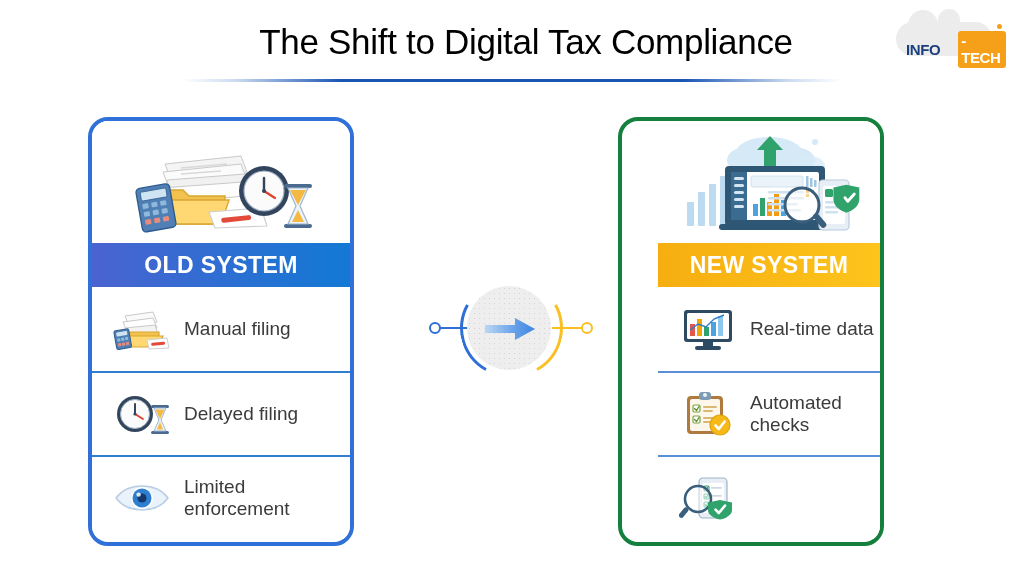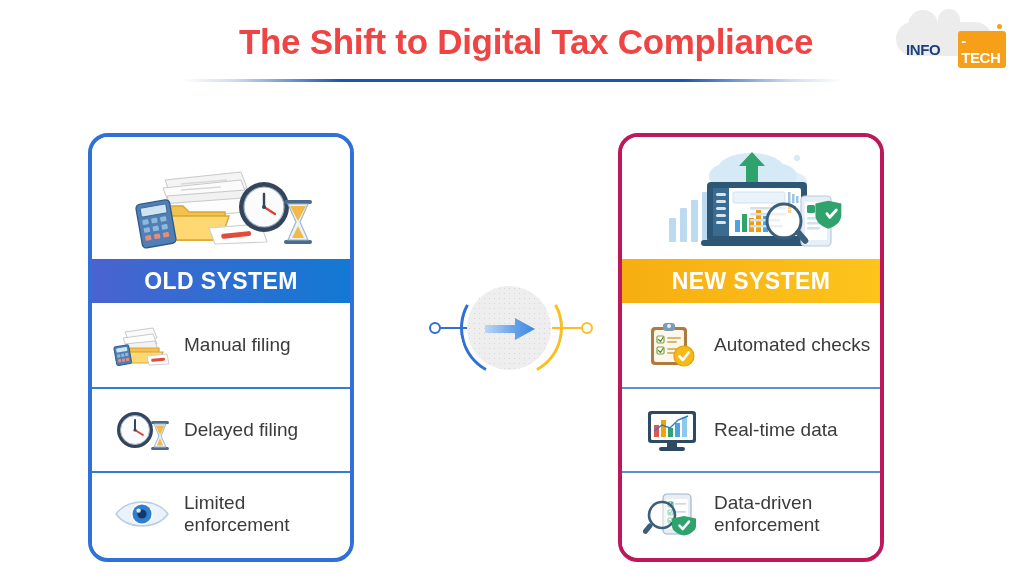--- a/index.html
+++ b/index.html
@@ -22,22 +22,22 @@
   
   .title-wrap {
     position: absolute;
     top: 22px;
     left: 0;
     width: 1024px;
     text-align: center;
   }
   .slide-title {
     font-size: 35px;
-    font-weight: bold;
-    color: #ef4444;
+    font-weight: normal;
+    color: #000000;
     letter-spacing: -0.3px;
     line-height: 1.15;
     white-space: nowrap;
     padding-left: 28px;
   }
   .title-rule {
     position: absolute;
     top: 79px;
     left: 182px;
     width: 660px;
@@ -101,29 +101,29 @@
     top: 6px;
     width: 5px;
     height: 5px;
     border-radius: 50%;
     background: #f6a01a;
   }
 
   
   .card {
     position: absolute;
-    top: 133px;
+    top: 117px;
     width: 266px;
     height: 429px;
     border-radius: 20px;
     background: #ffffff;
     overflow: hidden;
   }
   .card.old  { left: 88px;  border: 4px solid #2f71d8; }
-  .card.new  { left: 618px; border: 4px solid #be185d; }
+  .card.new  { left: 618px; border: 4px solid #15803d; padding-left: 36px; }
 
   .card-illustration {
     height: 122px;
     display: flex;
     align-items: center;
     justify-content: center;
     background: #ffffff;
   }
 
   .card-header {
@@ -470,20 +470,38 @@
         </g>
       </svg>
     </div>
 
     <div class="card-header">NEW SYSTEM</div>
 
     <div class="card-list">
 
       <div class="list-row">
         <div class="row-icon">
+          <svg width="58" height="46" viewBox="0 0 58 46">
+            <rect x="5" y="4" width="48" height="32" rx="3" fill="#2e4a63"></rect>
+            <rect x="8" y="7" width="42" height="26" rx="1.5" fill="#ffffff"></rect>
+            <rect x="11" y="18" width="5" height="12" fill="#e2574c"></rect>
+            <rect x="18" y="13" width="5" height="17" fill="#f0a500"></rect>
+            <rect x="25" y="21" width="5" height="9" fill="#2fa36b"></rect>
+            <rect x="32" y="16" width="5" height="14" fill="#4da3e0"></rect>
+            <rect x="39" y="10" width="5" height="20" fill="#8fc8ee"></rect>
+            <polyline points="11,24 19,18 27,21 35,13 45,9" fill="none" stroke="#2e7bc4" stroke-width="1.4"></polyline>
+            <rect x="24" y="36" width="10" height="5" fill="#2e4a63"></rect>
+            <rect x="16" y="40" width="26" height="4" rx="2" fill="#2e4a63"></rect>
+          </svg>
+        </div>
+        <div class="row-label">Real-time data</div>
+      </div>
+
+      <div class="list-row">
+        <div class="row-icon">
           <svg width="58" height="48" viewBox="0 0 58 48">
             <rect x="8" y="6" width="36" height="38" rx="4" fill="#b07a3e"></rect>
             <rect x="11" y="9" width="30" height="32" rx="2" fill="#fdf6ea"></rect>
             <rect x="20" y="2" width="12" height="8" rx="3" fill="#7c9cb5"></rect>
             <circle cx="26" cy="5" r="2" fill="#eaf1f6"></circle>
             <g>
               <rect x="14" y="15" width="7" height="7" rx="1.2" fill="#ffffff" stroke="#7aa23f" stroke-width="1.2"></rect>
               <path d="M15.5 18.5 L17.5 20.5 L20 16.5" fill="none" stroke="#5f8f2e" stroke-width="1.3" stroke-linecap="round"></path>
               <rect x="24" y="16" width="14" height="2" rx="1" fill="#d9b872"></rect>
               <rect x="24" y="20" width="10" height="2" rx="1" fill="#d9b872"></rect>
@@ -496,57 +514,38 @@
             </g>
             <circle cx="41" cy="35" r="10" fill="#f5b918" stroke="#e0a408" stroke-width="1.2"></circle>
             <path d="M36.5 35.5 L39.8 39 L45.6 31.5" fill="none" stroke="#ffffff" stroke-width="2.6" stroke-linecap="round" stroke-linejoin="round"></path>
           </svg>
         </div>
         <div class="row-label">Automated checks</div>
       </div>
 
       <div class="list-row">
         <div class="row-icon">
-          <svg width="58" height="46" viewBox="0 0 58 46">
-            <rect x="5" y="4" width="48" height="32" rx="3" fill="#2e4a63"></rect>
-            <rect x="8" y="7" width="42" height="26" rx="1.5" fill="#ffffff"></rect>
-            <rect x="11" y="18" width="5" height="12" fill="#e2574c"></rect>
-            <rect x="18" y="13" width="5" height="17" fill="#f0a500"></rect>
-            <rect x="25" y="21" width="5" height="9" fill="#2fa36b"></rect>
-            <rect x="32" y="16" width="5" height="14" fill="#4da3e0"></rect>
-            <rect x="39" y="10" width="5" height="20" fill="#8fc8ee"></rect>
-            <polyline points="11,24 19,18 27,21 35,13 45,9" fill="none" stroke="#2e7bc4" stroke-width="1.4"></polyline>
-            <rect x="24" y="36" width="10" height="5" fill="#2e4a63"></rect>
-            <rect x="16" y="40" width="26" height="4" rx="2" fill="#2e4a63"></rect>
-          </svg>
-        </div>
-        <div class="row-label">Real-time data</div>
-      </div>
-
-      <div class="list-row">
-        <div class="row-icon">
           <svg width="58" height="48" viewBox="0 0 58 48">
             <rect x="20" y="4" width="28" height="40" rx="4" fill="#e7eef5" stroke="#9fb4c7" stroke-width="1.2"></rect>
             <rect x="23" y="9" width="22" height="30" rx="2" fill="#ffffff"></rect>
             <g>
               <rect x="25" y="12" width="5" height="5" rx="1" fill="#ffffff" stroke="#2fa36b" stroke-width="1.1"></rect>
               <path d="M26 14.5 L27.4 16 L29 12.8" fill="none" stroke="#2fa36b" stroke-width="1.1" stroke-linecap="round"></path>
               <rect x="32" y="13" width="11" height="1.8" rx="0.9" fill="#cfd9e2"></rect>
               <rect x="25" y="20" width="5" height="5" rx="1" fill="#ffffff" stroke="#2fa36b" stroke-width="1.1"></rect>
               <path d="M26 22.5 L27.4 24 L29 20.8" fill="none" stroke="#2fa36b" stroke-width="1.1" stroke-linecap="round"></path>
               <rect x="32" y="21" width="11" height="1.8" rx="0.9" fill="#cfd9e2"></rect>
               <rect x="25" y="28" width="5" height="5" rx="1" fill="#ffffff" stroke="#2fa36b" stroke-width="1.1"></rect>
               <path d="M26 30.5 L27.4 32 L29 28.8" fill="none" stroke="#2fa36b" stroke-width="1.1" stroke-linecap="round"></path>
               <rect x="32" y="29" width="11" height="1.8" rx="0.9" fill="#cfd9e2"></rect>
             </g>
             <circle cx="19" cy="25" r="13" fill="#ffffff" fill-opacity="0.5" stroke="#3a5f7d" stroke-width="2.6"></circle>
             <rect x="6" y="34" width="5" height="12" rx="2.5" fill="#3a5f7d" transform="rotate(40 8.5 34)"></rect>
             <path d="M40 28 L52 30.6 L52 38 C52 43 46.4 46 40 47.6 C33.6 46 28 43 28 38 L28 30.6 Z" transform="translate(1,-2)" fill="#2fa36b"></path>
             <path d="M35.5 37.6 L38.8 41 L45 33.6" transform="translate(1,-2)" fill="none" stroke="#ffffff" stroke-width="2.6" stroke-linecap="round" stroke-linejoin="round"></path>
           </svg>
         </div>
-        <div class="row-label">Data-driven enforcement</div>
       </div>
 
     </div>
   </div>
 
 </div>
 
 </body></html>

